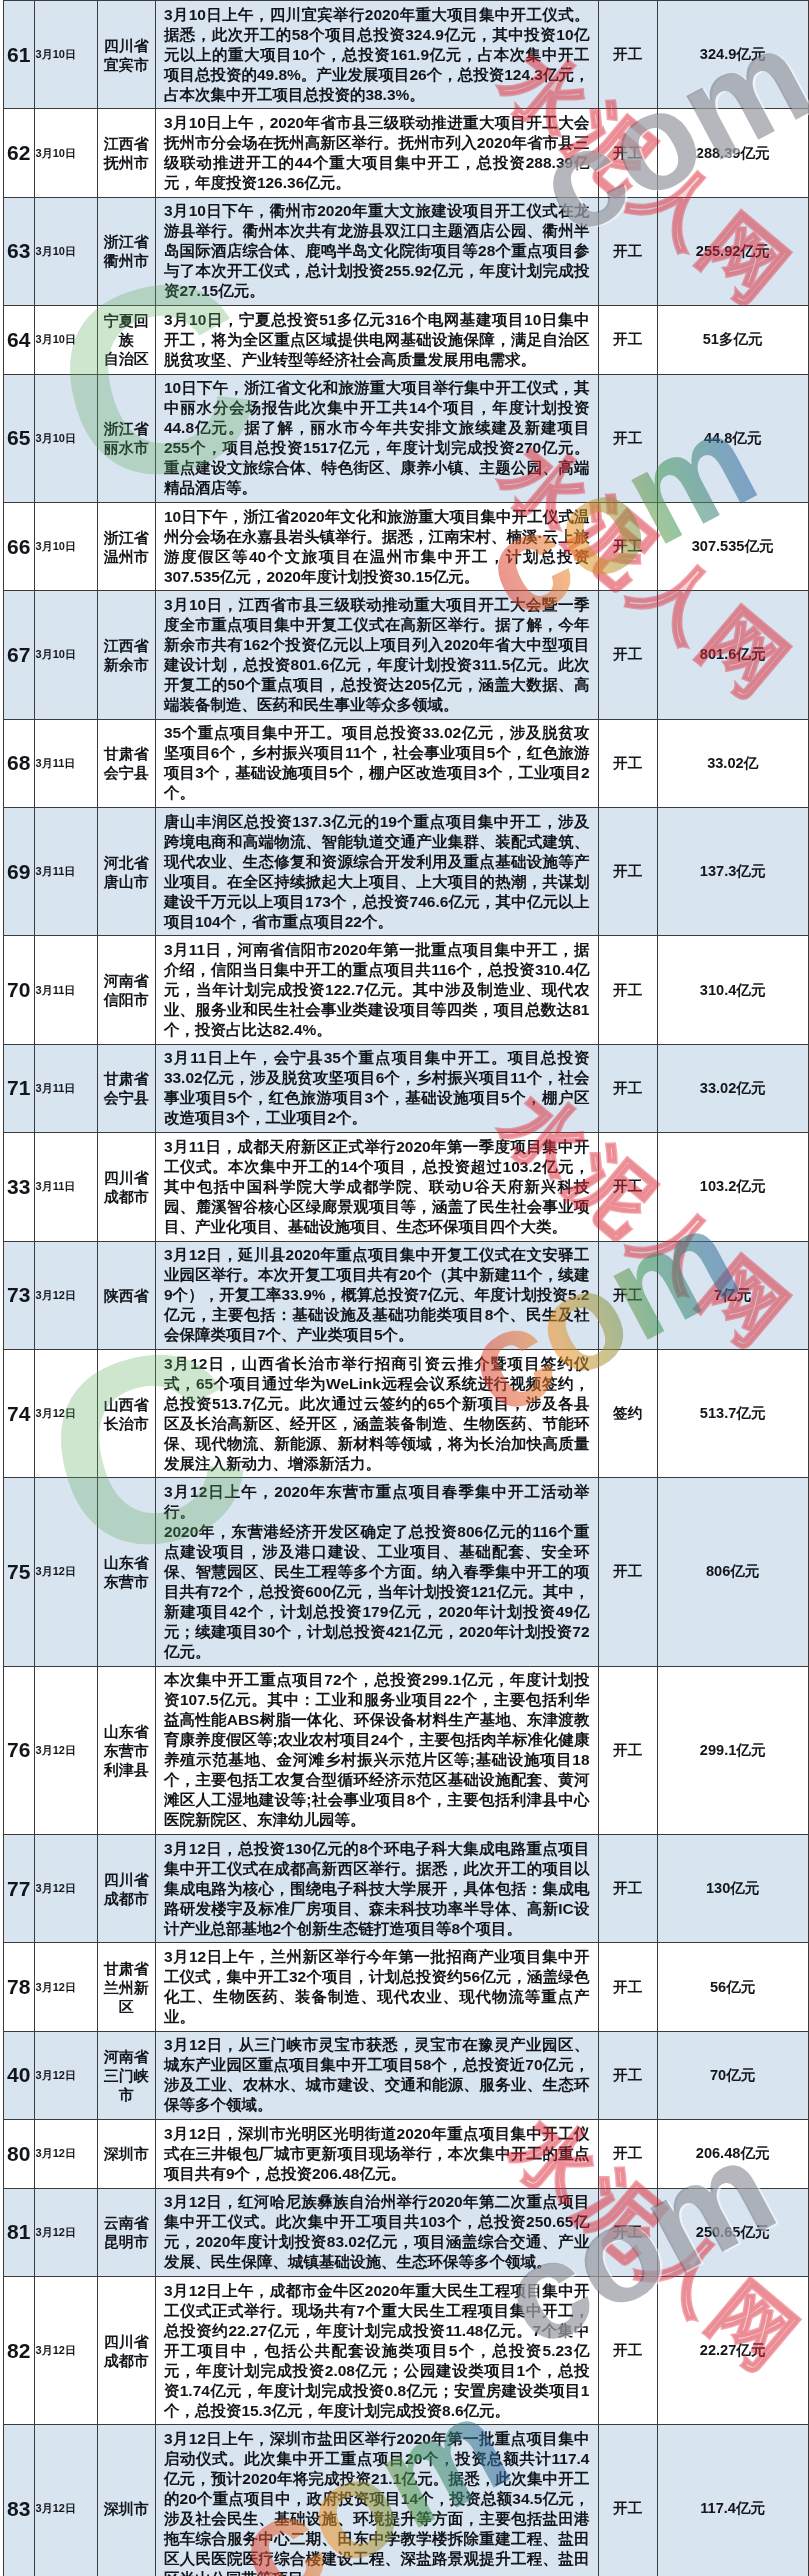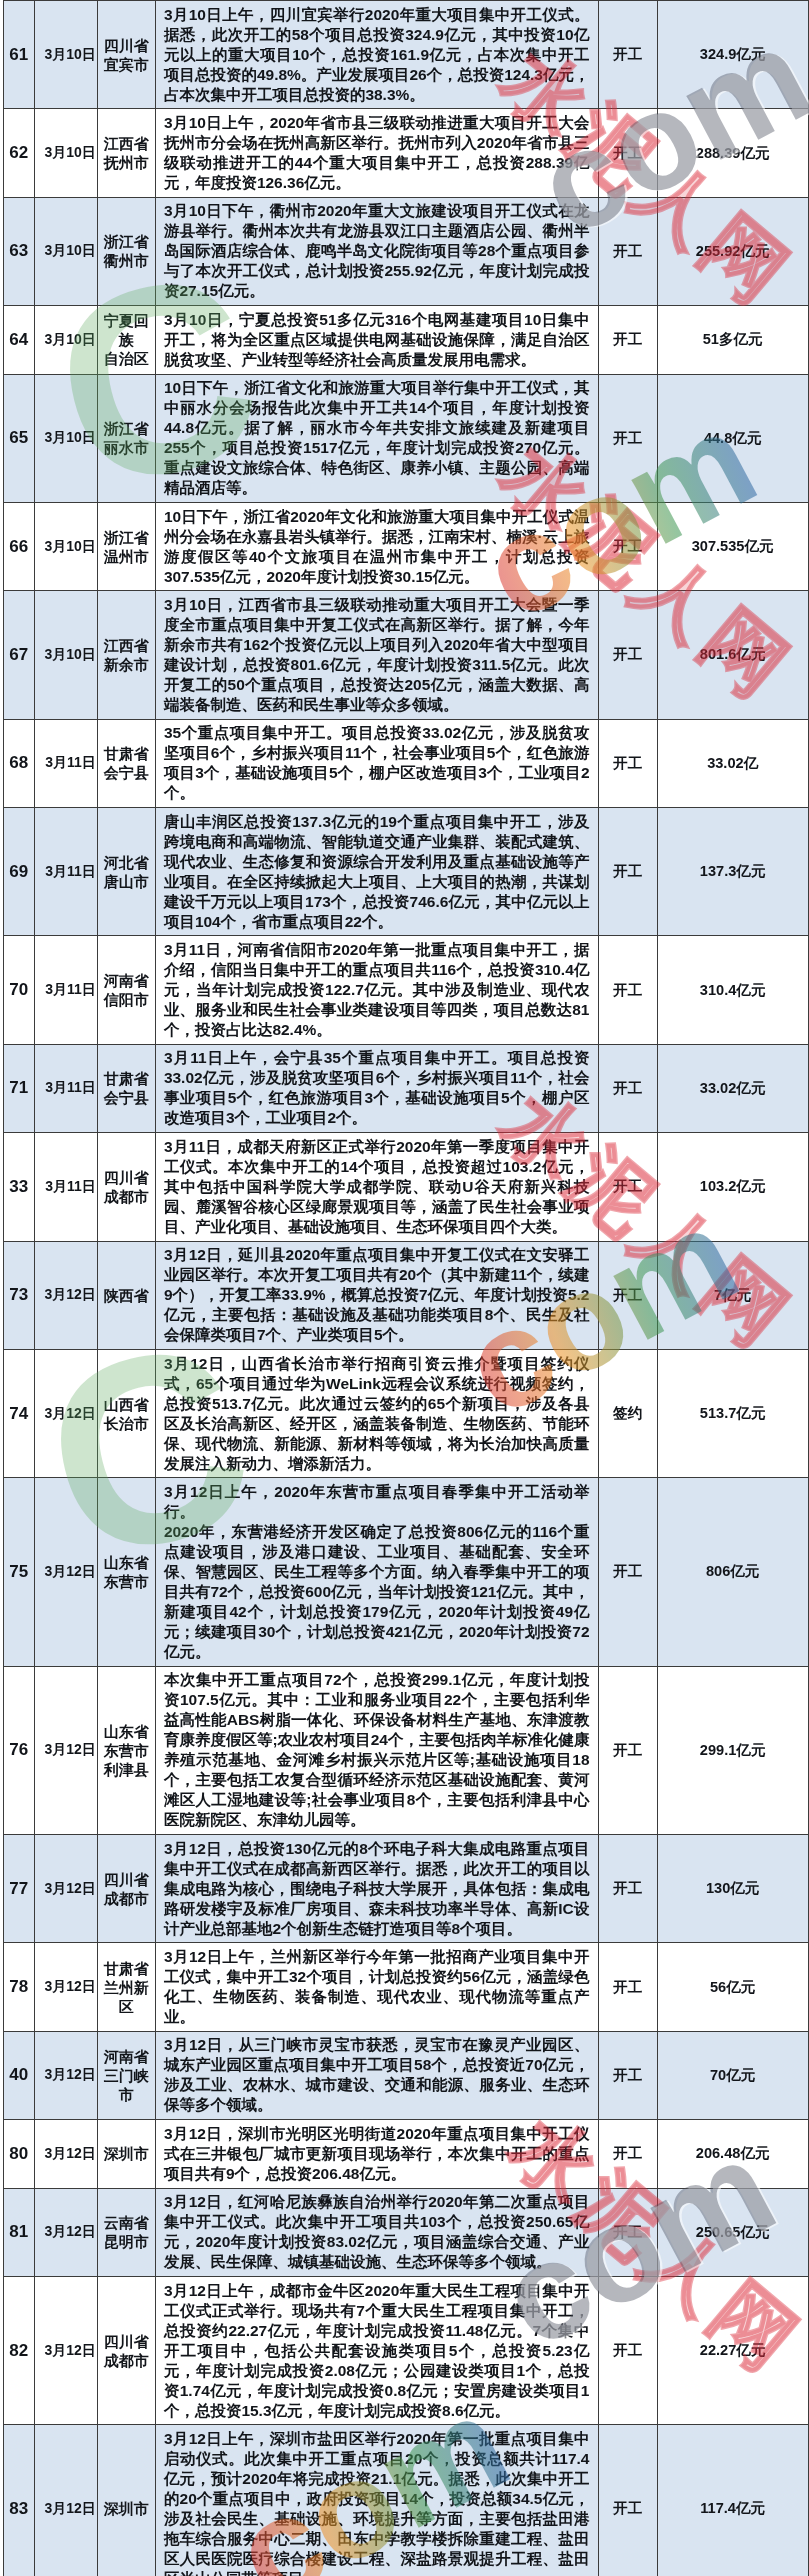--- a/index.html
+++ b/index.html
@@ -26,28 +26,28 @@
     vertical-align: middle;
     font-weight: 600;
     overflow: hidden;
   }
   tr.alt td { background: #d9e4f1; }
   tr.base td { background: #ffffff; }
 
   td.c-no {
     width: 31px;
     text-align: center;
-    font-size: 17px;
+    font-size: 21px;
     font-weight: 700;
     padding: 1.8px 0.9px;
   }
   td.c-date {
     width: 63px;
-    text-align: right;
-    font-size: 14px;
+    text-align: left;
+    font-size: 11px;
     padding: 1.8px 0.9px;
     margin-top: 12px;
   }
   td.c-region {
     width: 58px;
     text-align: center;
     font-size: 15px;
     line-height: 19px;
     white-space: pre-line;
     padding: 1.8px 0.9px;

